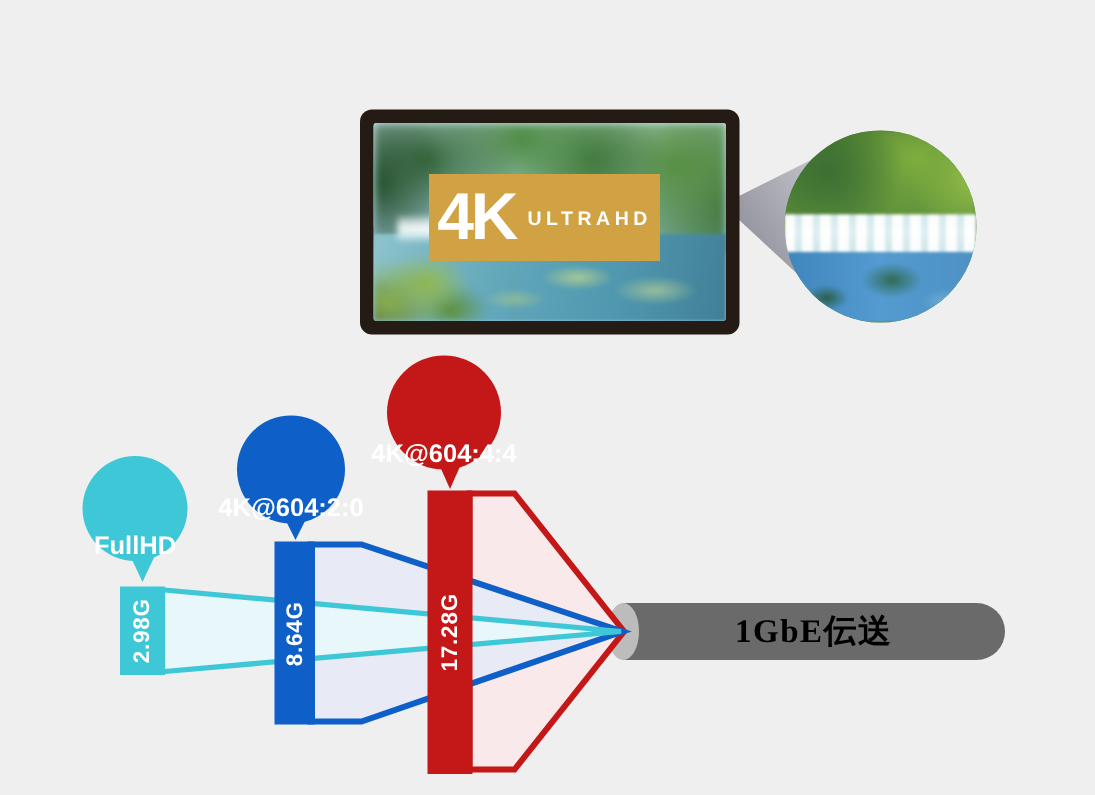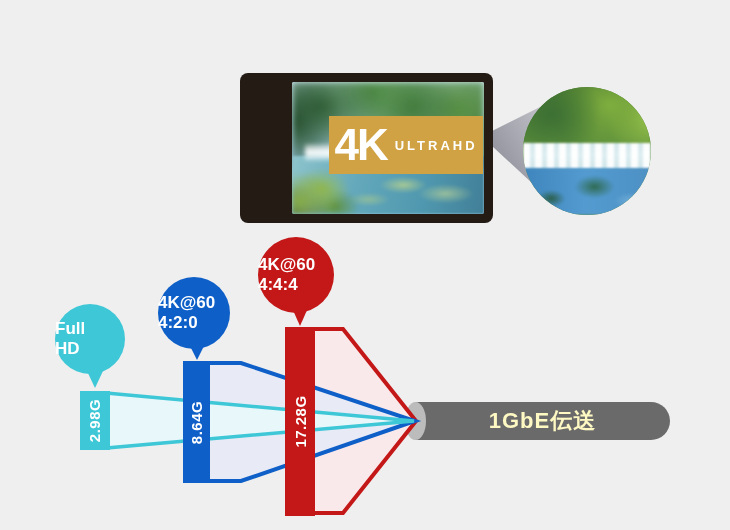--- a/index.html
+++ b/index.html
@@ -22,21 +22,21 @@
   
   svg.shapes{position:absolute;left:0;top:0;z-index:2;pointer-events:none;}
 
   
   .monitor{
     position:absolute;left:240px;top:73px;width:253px;height:150px;
     background:#241b15;border-radius:8px;z-index:3;
   }
   .screen{
     position:absolute;left:9px;top:9px;right:9px;bottom:9px;
-    border-radius:2px;overflow:hidden;background:#9cc8de;margin-left:43px;
+    border-radius:2px;overflow:hidden;background:#9cc8de;
   }
   .scr-sky{position:absolute;left:0;top:0;width:100%;height:52%;
     background:linear-gradient(180deg,#cfe9f4 0%,#b3d8e8 55%,#9ec6da 100%);}
   .scr-trees{position:absolute;left:0;top:0;width:100%;height:66%;filter:blur(3px);
     background:
       radial-gradient(60px 85px at 2% 45%,#27512e 0%,rgba(39,81,46,0) 75%),
       radial-gradient(90px 70px at 15% 28%,#35663a 0%,rgba(53,102,58,0) 70%),
       radial-gradient(110px 85px at 42% 12%,#4d8a42 0%,rgba(77,138,66,0) 70%),
       radial-gradient(70px 60px at 62% 28%,#3a7038 0%,rgba(58,112,56,0) 70%),
       radial-gradient(150px 110px at 86% 32%,#578f42 0%,rgba(87,143,66,0) 72%),
@@ -89,38 +89,38 @@
   
   .pipe{
     position:absolute;left:415px;top:402px;width:255px;height:38px;
     background:var(--pipe,#6A6A6A);border-radius:0 19px 19px 0;
     display:flex;align-items:center;justify-content:center;z-index:1;
   }
   .pipe-cap{
     position:absolute;left:405px;top:402px;width:21px;height:38px;
     background:var(--pipe-cap,#BCBCBC);border-radius:50%;z-index:1;
   }
-  .pipe .pipe-label{color:#fef9c3;font-size:22px;font-weight:bold;letter-spacing:1px;}
+  .pipe .pipe-label{color:#000000;font-size:22px;font-weight:bold;letter-spacing:1px;font-family:Liberation Serif, serif;}
 
   
   .bar{
     position:absolute;display:flex;align-items:center;justify-content:center;z-index:4;
   }
   .bar span{
     transform:rotate(-90deg);white-space:nowrap;color:#fff;
     font-size:15px;font-weight:bold;letter-spacing:.5px;
   }
   .bar.cyan{left:80px;top:391px;width:30px;height:59px;background:var(--cyan,#3EC7D6);}
   .bar.blue{left:183px;top:361px;width:27px;height:122px;background:var(--blue,#0E5FC8);}
   .bar.red {left:285px;top:327px;width:30px;height:189px;background:var(--red,#C41717);}
 
   
   .bubble{
     position:absolute;border-radius:50%;color:#fff;z-index:5;
-    display:flex;flex-direction:column;align-items:flex-start;justify-content:center;
+    display:flex;flex-direction:row;align-items:flex-end;justify-content:center;
     font-weight:bold;font-size:17px;line-height:1.18;text-align:center;
   }
   .bubble.cyan{left:55px;top:304px;width:70px;height:70px;background:var(--cyan,#3EC7D6);}
   .bubble.blue{left:158px;top:277px;width:72px;height:72px;background:var(--blue,#0E5FC8);}
   .bubble.red {left:258px;top:237px;width:76px;height:76px;background:var(--red,#C41717);}
   .tail{position:absolute;width:0;height:0;z-index:5;
     border-left:8px solid transparent;border-right:8px solid transparent;}
   .tail.cyan{left:87px;top:371px;border-top:17px solid var(--cyan,#3EC7D6);}
   .tail.blue{left:189px;top:344px;border-top:16px solid var(--blue,#0E5FC8);}
   .tail.red {left:292px;top:308px;border-top:18px solid var(--red,#C41717);}

